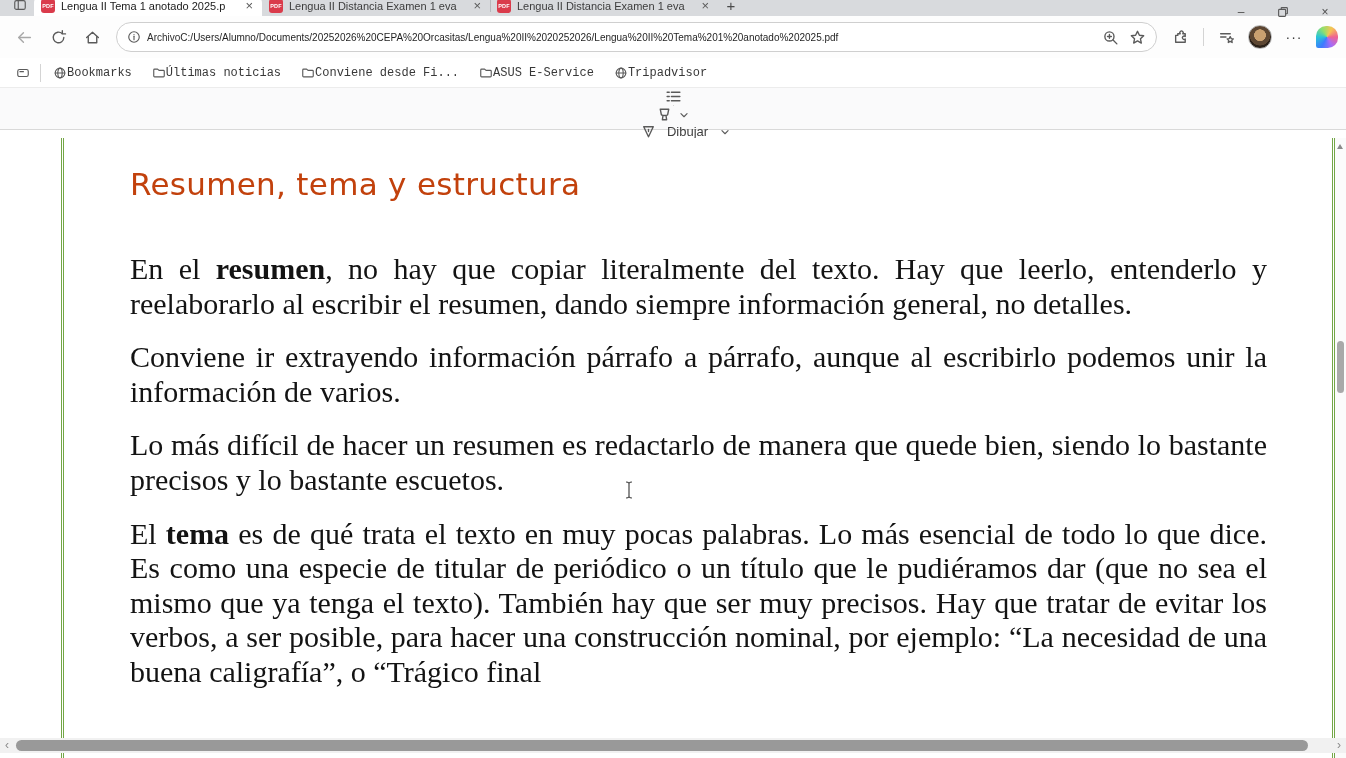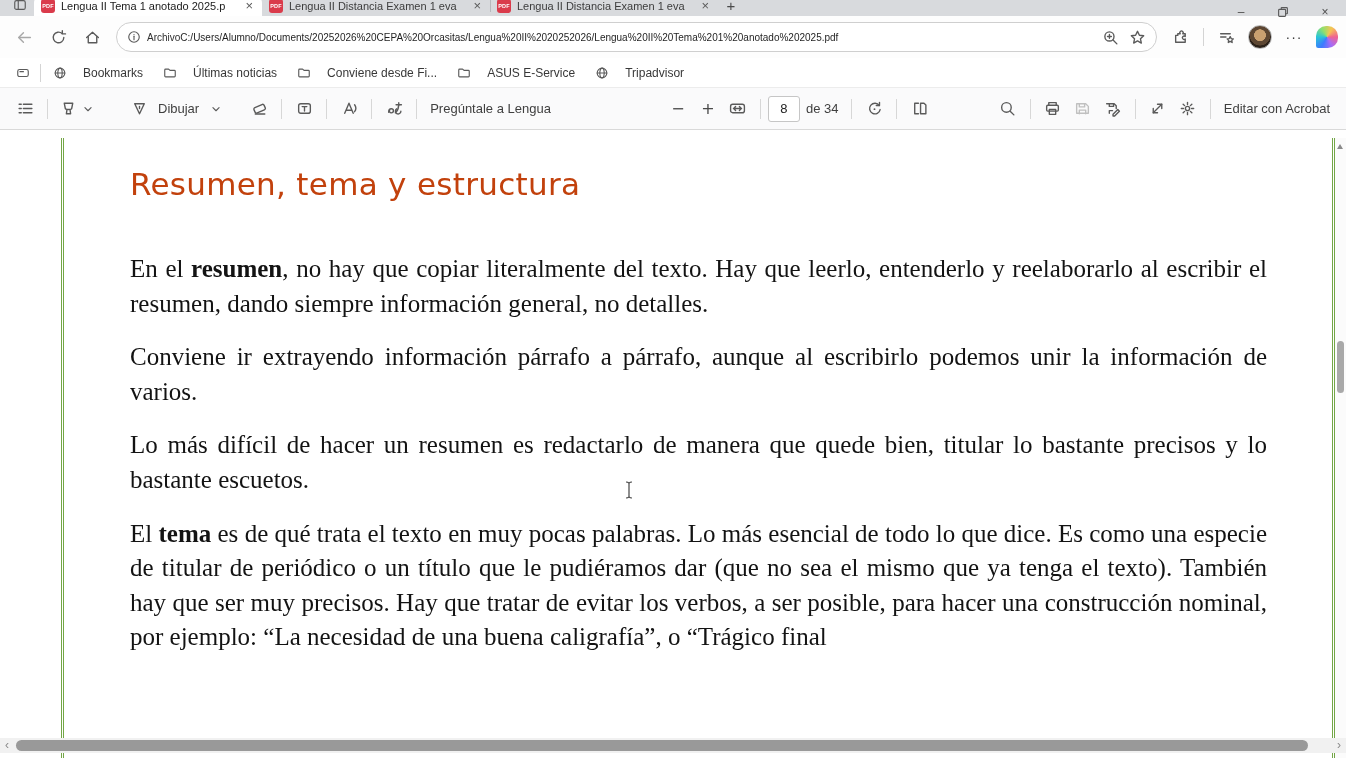--- a/index.html
+++ b/index.html
@@ -36,40 +36,40 @@
   .url-text { color:#1f1f1f; white-space:nowrap; overflow:hidden; flex:1; }
   .pill-actions { display:flex; align-items:center; gap:10px; margin-left:8px; }
   .nav-right { display:flex; align-items:center; gap:6px; }
   .v-div { width:1px; height:18px; background:#d4d4d4; }
   .avatar { width:24px; height:24px; border-radius:50%; background:radial-gradient(circle at 50% 42%, #c9a070 0 34%, #5c4632 36% 60%, #2b2118 62% 100%); border:1px solid #bbb; }
   .dots { font-size:14px; color:#3c3c3c; letter-spacing:1px; }
   .copilot { width:22px; height:22px; border-radius:46% 46% 46% 10%; background:conic-gradient(from 210deg, #3b7bff, #29c5d6, #8ee06e, #f6c453, #ef6292, #a86cf5, #3b7bff); }
 
   
   .bookmarksbar { height:29px; background:#fff; display:flex; align-items:center; padding:0 10px; font-size:12px; color:#383838; gap:4px; }
-  .bm-item { display:flex; align-items:center; gap:16px; padding:3px 8px; border-radius:4px; white-space:nowrap; }
-
-  
-  .pdfbar { height:43px; background:#fafafb; border-top:1px solid #ececec; border-bottom:1px solid #d9d9d9; display:flex; align-items:center; padding:0 10px; font-size:13px; color:#3f3f3f; }
+  .bm-item { display:flex; align-items:center; gap:0; padding:3px 8px; border-radius:4px; white-space:nowrap;font-family:Liberation Mono, monospace; }
+
+  
+  .pdfbar { height:43px; background:#fafafb; border-top:1px solid #ececec; border-bottom:1px solid #d9d9d9; display:flex; align-items:center; padding:0 10px; font-size:13px; color:#3f3f3f;flex-direction:column; }
   .tb-btn { height:30px; min-width:30px; padding:0 5px; border-radius:4px; display:flex; align-items:center; justify-content:center; gap:4px; }
   .tb-div { width:1px; height:20px; background:#d7d7d7; margin:0 7px; flex:0 0 1px; }
   .tb-label { padding:0 6px; white-space:nowrap; }
   .glyph { font-family:"DejaVu Sans", sans-serif; font-size:16px; color:#4a4a4a; line-height:1; }
   .page-box { width:32px; height:26px; border:1px solid #c6c6c6; border-radius:3px; background:#fff; text-align:center; font-size:13px; color:#222; font-family:"Liberation Sans", sans-serif; }
   .spacer { flex:1; }
   .spacer.small { flex:.55; }
   .tb-btn.disabled .ic { stroke:#c0c0c0; }
 
   
   .content { position:absolute; top:138px; left:0; right:0; bottom:0; background:#fff; overflow:hidden; }
   .mline { position:absolute; top:0; bottom:0; width:3px; border-left:1.6px solid #73a646; border-right:1.6px solid #73a646; }
   .mline.left { left:61px; } .mline.right { left:1332px; }
   .doc { position:absolute; left:130px; top:0; width:1137px; }
   .doc h1 { margin:28px 0 0; font-family:"DejaVu Sans", sans-serif; font-weight:400; font-size:31px; letter-spacing:.3px; color:#c2410c; }
-  .doc p { font-family:"Liberation Serif", serif; font-size:25px; line-height:34.6px; color:#131313; text-align:justify; margin:0 0 19px; }
+  .doc p { font-family:"Liberation Serif", serif; font-size:30px; line-height:34.6px; color:#131313; text-align:justify; margin:0 0 19px; }
   .doc p.first { margin-top:50px; }
   .doc b { font-weight:bold; }
 
   
   .vscroll { position:absolute; right:0; top:0; bottom:0; width:11px; background:#fbfbfb; }
   .vscroll .arrow-up { position:absolute; top:6px; left:2px; width:0; height:0; border-left:3.5px solid transparent; border-right:3.5px solid transparent; border-bottom:5px solid #8a8a8a; }
   .vthumb { position:absolute; left:2px; top:203px; width:7px; height:52px; background:#a9a9a9; border-radius:4px; }
   .hscroll { position:absolute; left:0; right:0; bottom:5px; height:15px; background:#f1f1f1; display:flex; align-items:center; }
   .h-arrow { width:14px; text-align:center; color:#8b8b8b; font-size:12px; line-height:15px; }
   .hthumb { position:absolute; left:16px; width:1292px; top:2px; height:11px; background:#999; border-radius:6px; }
@@ -354,21 +354,21 @@
 </div>
 
 <div class="content" data-interactable="true">
   <div class="mline left" data-interactable="false"></div>
   <div class="mline right" data-interactable="false"></div>
 
   <div class="doc" data-interactable="false">
     <h1 data-interactable="false">Resumen, tema y estructura</h1>
     <p class="first" data-interactable="false"><span data-interactable="false">En el </span><b data-interactable="false">resumen</b><span data-interactable="false">, no hay que copiar literalmente del texto. Hay que leerlo, entenderlo y reelaborarlo al escribir el resumen, dando siempre información general, no detalles.</span></p>
     <p data-interactable="false">Conviene ir extrayendo información párrafo a párrafo, aunque al escribirlo podemos unir la información de varios.</p>
-    <p data-interactable="false">Lo más difícil de hacer un resumen es redactarlo de manera que quede bien, titular lo bastante precisos y lo bastante escuetos.</p>
+    <p data-interactable="false">Lo más difícil de hacer un resumen es redactarlo de manera que quede bien, siendo lo bastante precisos y lo bastante escuetos.</p>
     <p data-interactable="false"><span data-interactable="false">El </span><b data-interactable="false">tema</b><span data-interactable="false"> es de qué trata el texto en muy pocas palabras. Lo más esencial de todo lo que dice. Es como una especie de titular de periódico o un título que le pudiéramos dar (que no sea el mismo que ya tenga el texto). También hay que ser muy precisos. Hay que tratar de evitar los verbos, a ser posible, para hacer una construcción nominal, por ejemplo: “La necesidad de una buena caligrafía”, o “Trágico final</span></p>
   </div>
 
   <svg class="ibeam" width="14" height="20" viewBox="0 0 14 20" data-interactable="false">
     <path d="M4 2c1.5 0 2.5.6 3 1.2C7.5 2.6 8.5 2 10 2M4 18c1.5 0 2.5-.6 3-1.2.5.6 1.5 1.2 3 1.2M7 3.2v13.6" stroke="#444" stroke-width="1.2" fill="none"></path>
   </svg>
 
   <div class="vscroll" data-interactable="true">
     <div class="arrow-up" data-interactable="true"></div>
     <div class="vthumb" data-interactable="true"></div>

